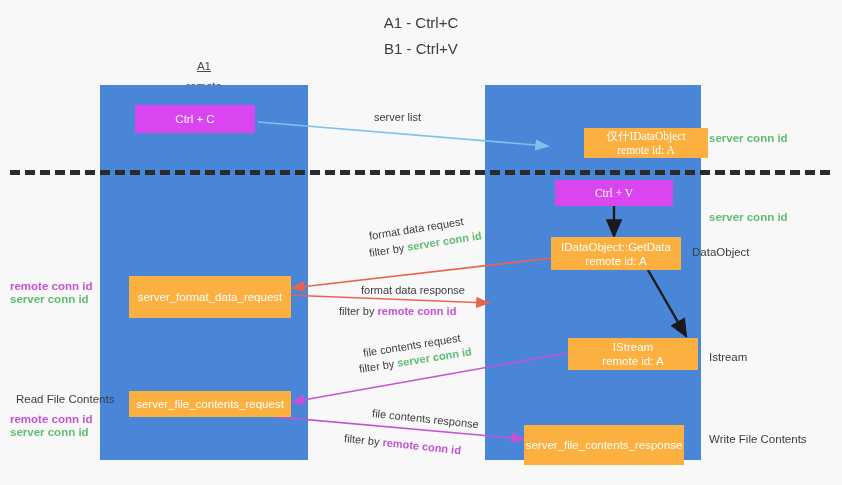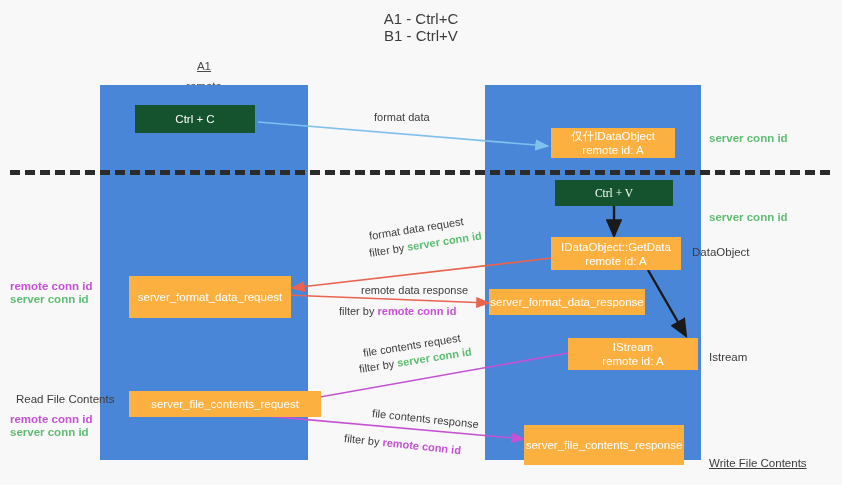--- a/index.html
+++ b/index.html
@@ -46,21 +46,21 @@
   }
   .lane-title-a { left: 100px; top: 56px; width: 208px; }
   .lane-title-b { left: 485px; top: 56px; width: 216px; }
 
   .title {
     position: absolute;
     left: 0; top: 10px;
     width: 842px;
     text-align: center;
     font-size: 15px;
-    line-height: 17px;
+    line-height: 26px;
     color: #3c3c3c;
     white-space: pre-line;
   }
 
   .divider {
     position: absolute;
     left: 10px;
     top: 170px;
     width: 820px;
     height: 0;
@@ -74,21 +74,21 @@
     flex-direction: column;
     align-items: center;
     justify-content: center;
     text-align: center;
     color: #ffffff;
     font-size: 11.5px;
     line-height: 14px;
     white-space: pre-line;
     padding: 2px 6px;
   }
-  .box.green { background: #14532d; }
+  .box.green { background: #d946ef; }
   .box.orange { background: #fbb040; }
 
   .side-label {
     position: absolute;
     font-size: 11.5px;
     line-height: 14px;
     white-space: pre-line;
   }
   .lbl-green { color: #5fbd72; font-weight: bold; }
   .lbl-magenta { color: #c552d4; font-weight: bold; }
@@ -150,58 +150,57 @@
 
     <line x1="132" y1="404" x2="524" y2="439" stroke="#c552d4" stroke-width="1.6" marker-end="url(#ar-mag)"></line>
   </svg>
 
   <div class="divider"></div>
 
   <div class="box green" style="left:135px; top:105px; width:120px; height:28px;">Ctrl + C</div>
 
   <div class="box orange" style="left:129px; top:276px; width:162px; height:42px;">server_format_data_request</div>
 
-  <div class="box orange" style="left:129px; top:391px; width:192px; height:26px;">server_file_contents_request</div>
-
-  <div class="box orange" style="left:551px; top:128px; width:124px; height:30px;">仅什IDataObject
+  <div class="box orange" style="left:129px; top:391px; width:162px; height:26px;">server_file_contents_request</div>
+
+  <div class="box orange" style="left:584px; top:128px; width:124px; height:30px;font-family:Liberation Serif, serif;">仅什IDataObject
 remote id: A</div>
 
   <div class="box green" style="left:555px; top:180px; width:118px; height:26px;font-family:Liberation Serif, serif;">Ctrl + V</div>
 
   <div class="box orange" style="left:551px; top:237px; width:130px; height:33px;">IDataObject::GetData
 remote id: A</div>
 
-  <div class="box orange" style="left:489px; top:289px; width:156px; height:26px;">server_format_data_response</div>
 
   <div class="box orange" style="left:568px; top:338px; width:130px; height:32px;">IStream
 remote id: A</div>
 
   <div class="box orange" style="left:524px; top:425px; width:160px; height:40px;">server_file_contents_response</div>
 
   <div class="side-label lbl-green" style="left:709px; top:131px;">server conn id</div>
   <div class="side-label lbl-green" style="left:709px; top:210px;">server conn id</div>
   <div class="side-label lbl-plain" style="left:692px; top:245px;">DataObject</div>
   <div class="side-label lbl-plain" style="left:709px; top:350px;">Istream</div>
-  <div class="side-label lbl-plain" style="left:709px; top:456px;text-decoration:underline;">Write File Contents</div>
+  <div class="side-label lbl-plain" style="left:709px; top:432px;">Write File Contents</div>
 
   <div class="side-label lbl-magenta" style="left:10px; top:279px;">remote conn id</div>
   <div class="side-label lbl-green" style="left:10px; top:292px;">server conn id</div>
 
   <div class="side-label lbl-plain" style="left:16px; top:392px;">Read File Contents</div>
   <div class="side-label lbl-magenta" style="left:10px; top:412px;">remote conn id</div>
   <div class="side-label lbl-green" style="left:10px; top:425px;">server conn id</div>
 
-  <div class="edge-label" style="left:374px; top:110px;">format data</div>
+  <div class="edge-label" style="left:374px; top:110px;">server list</div>
 
   <div class="edge-label rot-up" style="left:368px; top:229px;">format data request</div>
   <div class="edge-label rot-up" style="left:368px; top:246px;">
     <span>filter by </span><span class="g">server conn id</span>
   </div>
 
-  <div class="edge-label" style="left:361px; top:283px;">remote data response</div>
+  <div class="edge-label" style="left:361px; top:283px;">format data response</div>
   <div class="edge-label" style="left:339px; top:304px;">
     <span>filter by </span><span class="m">remote conn id</span>
   </div>
 
   <div class="edge-label rot-up" style="left:362px; top:346px;">file contents request</div>
   <div class="edge-label rot-up" style="left:358px; top:362px;">
     <span>filter by </span><span class="g">server conn id</span>
   </div>
 
   <div class="edge-label rot-dn" style="left:373px; top:406px;">file contents response</div>

